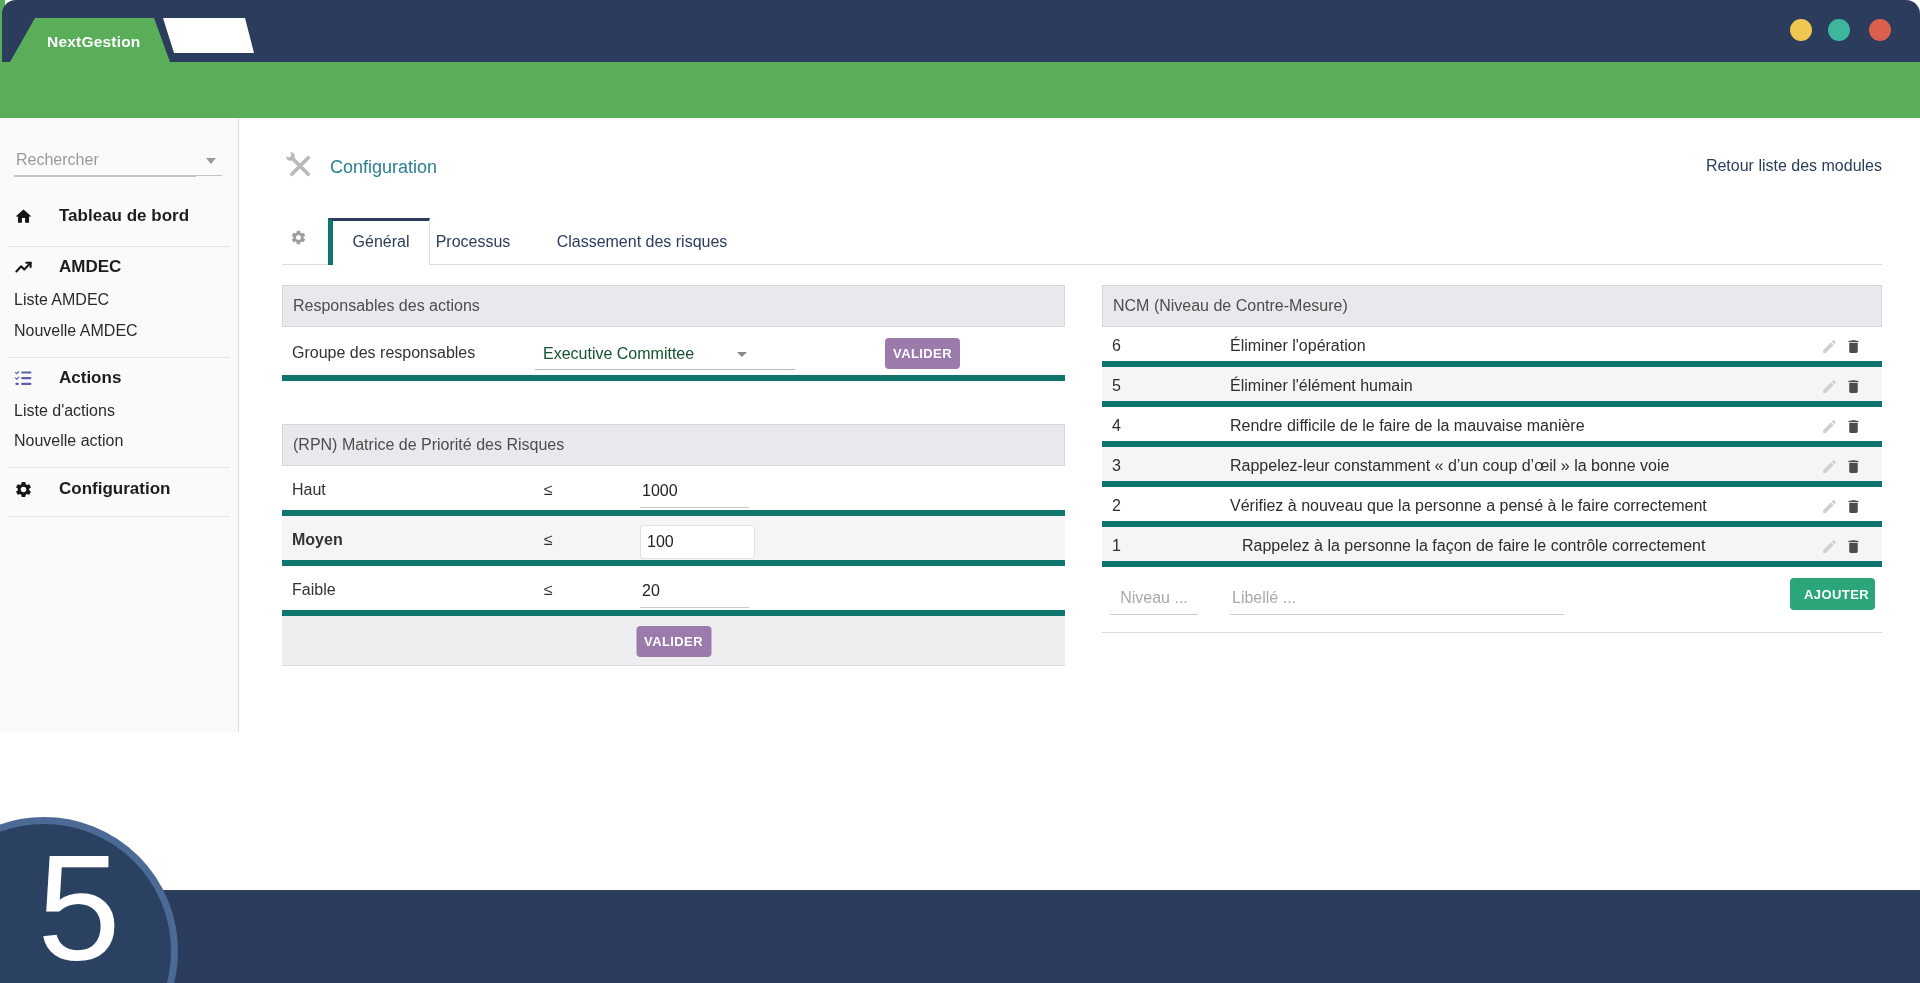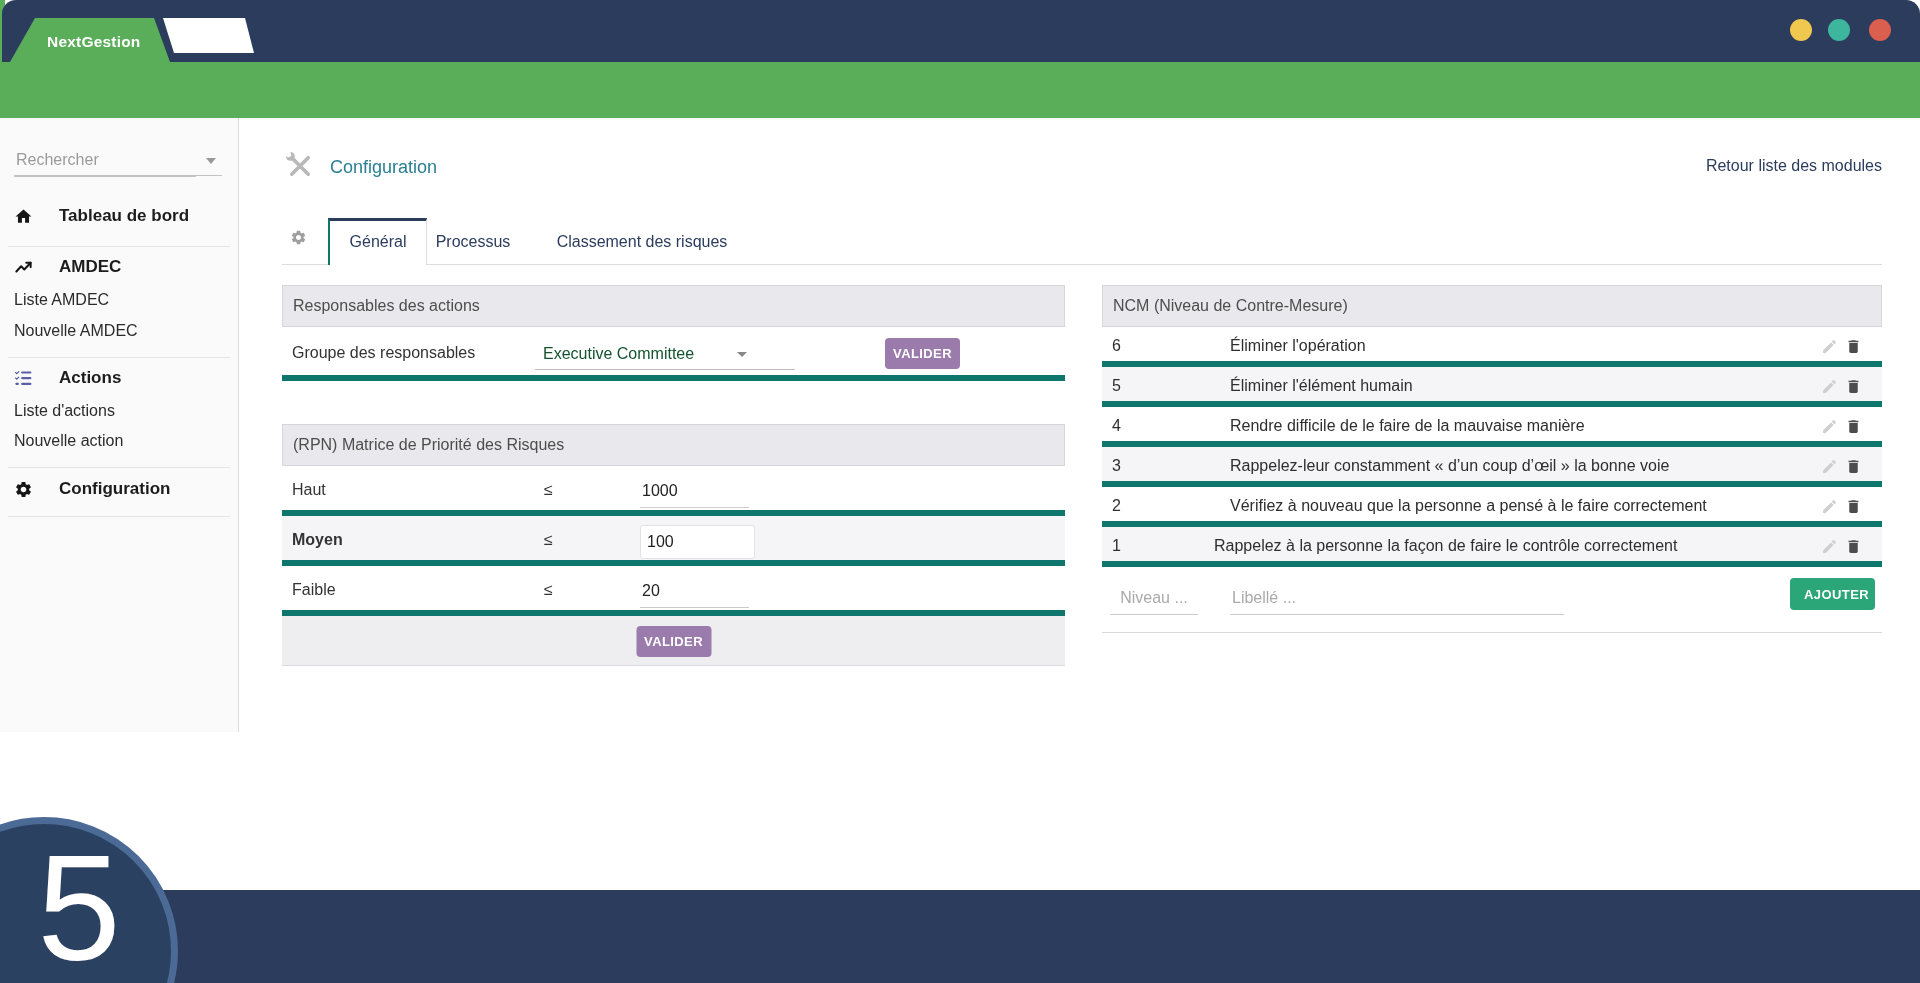--- a/index.html
+++ b/index.html
@@ -28,21 +28,21 @@
   .sb-item{font-size:16px;color:#2b2b2b;}
   .sb-div{left:8px;width:222px;height:1px;background:#e4e4e6;}
 
   
   .page-title{color:#2a7f93;font-size:18px;}
   .back-link{color:#2b3c5c;font-size:16px;text-decoration:none;}
 
   
   .tab-underline{left:282px;top:264px;width:1600px;height:1px;background:#ddd;}
   .tab{top:218px;height:47px;line-height:47px;text-align:center;font-size:16px;color:#2b3c5c;cursor:pointer;}
-  .tab-active{background:#fff;border-top:3px solid #2b3c5c;border-left:2px solid #0f766e;
+  .tab-active{background:#fff;border-top:3px solid #2b3c5c;border-left:5px solid #0f766e;
       border-right:1px solid #ddd;height:44px;line-height:41px;z-index:2;}
 
   
   .panel{background:#fff;}
   .p-head{position:absolute;left:0;top:0;right:0;height:42px;background:#e9e9ed;
       border:1px solid #d5d5dc;box-sizing:border-box;font-size:16px;color:#4d4d4d;
       line-height:40px;padding-left:10px;}
   .row-line{border-bottom:6px solid #0f766e;box-sizing:border-box;}
   .cell-label{font-size:16px;color:#333;}
   .u-input{background:#fff;border:none;outline:none;border-bottom:1px solid #c9c9ce;
@@ -253,21 +253,21 @@
       <span class="abs ncm-label" style="left:128px;top:10px;">Vérifiez à nouveau que la personne a pensé à le faire correctement</span>
       <span class="icon-btn abs" style="right:44px;top:11px;"><svg width="17" height="17" viewBox="0 0 24 24">
             <path fill="#cfcfcf" d="M3 17.25V21h3.75L17.81 9.94l-3.75-3.75L3 17.25zM20.71 7.04c.39-.39.39-1.02 0-1.41l-2.34-2.34c-.39-.39-1.02-.39-1.41 0l-1.83 1.83 3.75 3.75 1.83-1.83z"></path>
           </svg></span>
       <span class="icon-btn abs" style="right:20px;top:11px;"><svg width="17" height="17" viewBox="0 0 24 24">
             <path fill="#4d4d4d" d="M6 19c0 1.1.9 2 2 2h8c1.1 0 2-.9 2-2V7H6v12zM19 4h-3.5l-1-1h-5l-1 1H5v2h14V4z"></path>
           </svg></span>
     </div>
     <div class="abs row-line" style="left:0;top:242px;width:780px;height:40px;background:#f5f5f7;">
       <span class="abs ncm-level" style="left:10px;top:10px;">1</span>
-      <span class="abs ncm-label" style="left:112px;top:10px;">Rappelez à la personne la façon de faire le contrôle correctement</span>
+      <span class="abs ncm-label" style="left:140px;top:10px;">Rappelez à la personne la façon de faire le contrôle correctement</span>
       <span class="icon-btn abs" style="right:44px;top:11px;"><svg width="17" height="17" viewBox="0 0 24 24">
             <path fill="#cfcfcf" d="M3 17.25V21h3.75L17.81 9.94l-3.75-3.75L3 17.25zM20.71 7.04c.39-.39.39-1.02 0-1.41l-2.34-2.34c-.39-.39-1.02-.39-1.41 0l-1.83 1.83 3.75 3.75 1.83-1.83z"></path>
           </svg></span>
       <span class="icon-btn abs" style="right:20px;top:11px;"><svg width="17" height="17" viewBox="0 0 24 24">
             <path fill="#4d4d4d" d="M6 19c0 1.1.9 2 2 2h8c1.1 0 2-.9 2-2V7H6v12zM19 4h-3.5l-1-1h-5l-1 1H5v2h14V4z"></path>
           </svg></span>
     </div>
 
     <div class="abs" style="left:0;top:282px;width:780px;height:66px;background:#fff;border-bottom:1px solid #d9d9de;box-sizing:border-box;">
       <input class="u-input abs" style="left: 8px; top: 15px; width: 84px; background: transparent; text-align: center;" type="text" placeholder="Niveau ...">

